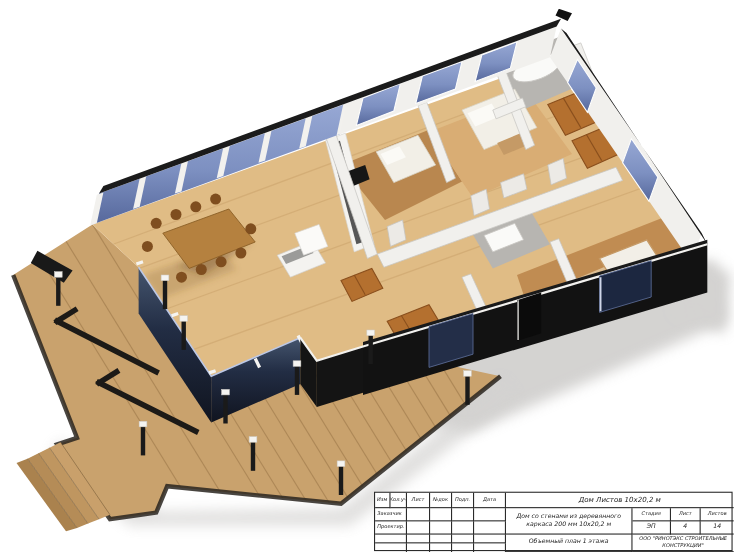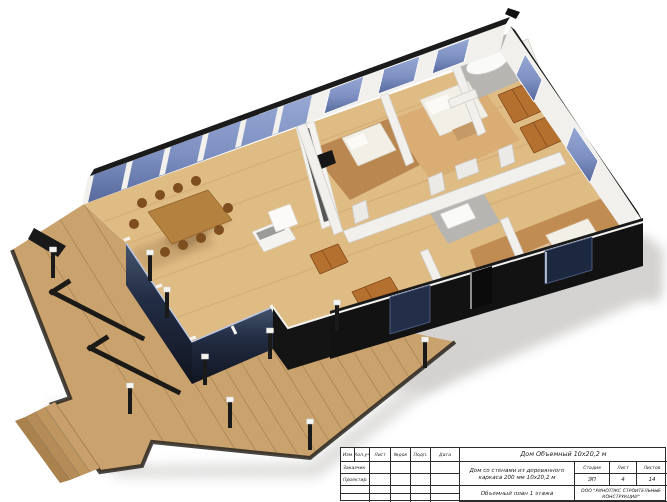--- a/index.html
+++ b/index.html
@@ -282,21 +282,21 @@
 </svg>
 
 <div class="tb">
 
   <div class="c">Изм</div>
   <div class="c">Кол.уч</div>
   <div class="c">Лист</div>
   <div class="c">№док</div>
   <div class="c">Подп.</div>
   <div class="c">Дата</div>
-  <div class="c big noR" style="grid-column:7/11;">Дом Объемный 10х20,2 м</div>
+  <div class="c big noR" style="grid-column:7/11;">Дом Листов 10х20,2 м</div>
 
   <div class="c lab" style="grid-column:1/3;">Заказчик</div>
   <div class="c"></div>
     <div class="c"></div>
   <div class="c"></div>
     <div class="c"></div>
   <div class="c med" style="grid-column:7;grid-row:2/4;">Дом со стенами из деревянного каркаса 200 мм 10х20,2 м</div>
   <div class="c">Стадия</div>
   <div class="c">Лист</div>
   <div class="c noR">Листов</div>

